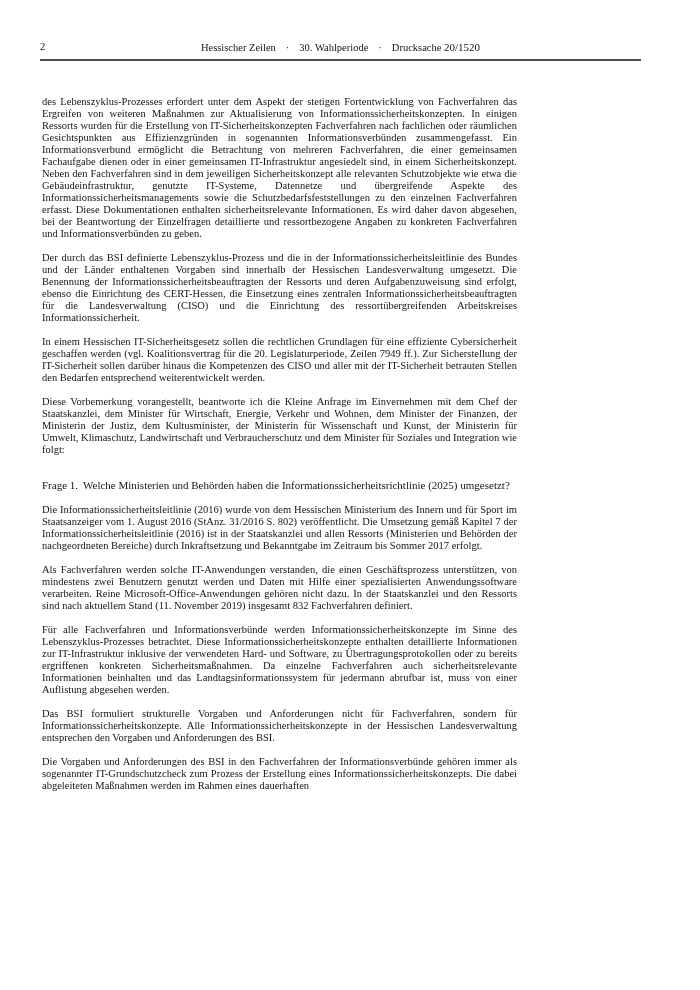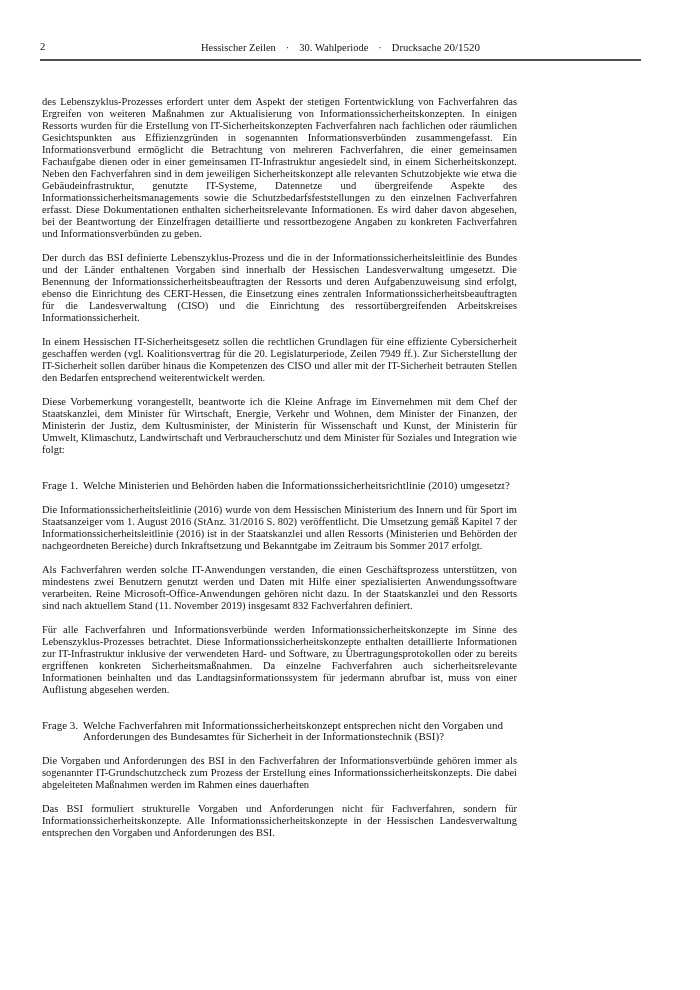--- a/index.html
+++ b/index.html
@@ -66,27 +66,23 @@
 
 <div class="doc-content">
 
   <div class="para">des Lebenszyklus-Prozesses erfordert unter dem Aspekt der stetigen Fortentwicklung von Fachverfahren das Ergreifen von weiteren Maßnahmen zur Aktualisierung von Informationssicherheitskonzepten. In einigen Ressorts wurden für die Erstellung von IT-Sicherheitskonzepten Fachverfahren nach fachlichen oder räumlichen Gesichtspunkten aus Effizienzgründen in sogenannten Informationsverbünden zusammengefasst. Ein Informationsverbund ermöglicht die Betrachtung von mehreren Fachverfahren, die einer gemeinsamen Fachaufgabe dienen oder in einer gemeinsamen IT-Infrastruktur angesiedelt sind, in einem Sicherheitskonzept. Neben den Fachverfahren sind in dem jeweiligen Sicherheitskonzept alle relevanten Schutzobjekte wie etwa die Gebäudeinfrastruktur, genutzte IT-Systeme, Datennetze und übergreifende Aspekte des Informationssicherheitsmanagements sowie die Schutzbedarfsfeststellungen zu den einzelnen Fachverfahren erfasst. Diese Dokumentationen enthalten sicherheitsrelevante Informationen. Es wird daher davon abgesehen, bei der Beantwortung der Einzelfragen detaillierte und ressortbezogene Angaben zu konkreten Fachverfahren und Informationsverbünden zu geben.</div>
   <div class="para">Der durch das BSI definierte Lebenszyklus-Prozess und die in der Informationssicherheitsleitlinie des Bundes und der Länder enthaltenen Vorgaben sind innerhalb der Hessischen Landesverwaltung umgesetzt. Die Benennung der Informationssicherheitsbeauftragten der Ressorts und deren Aufgabenzuweisung sind erfolgt, ebenso die Einrichtung des CERT-Hessen, die Einsetzung eines zentralen Informationssicherheitsbeauftragten für die Landesverwaltung (CISO) und die Einrichtung des ressortübergreifenden Arbeitskreises Informationssicherheit.</div>
   <div class="para">In einem Hessischen IT-Sicherheitsgesetz sollen die rechtlichen Grundlagen für eine effiziente Cybersicherheit geschaffen werden (vgl. Koalitionsvertrag für die 20. Legislaturperiode, Zeilen 7949 ff.). Zur Sicherstellung der IT-Sicherheit sollen darüber hinaus die Kompetenzen des CISO und aller mit der IT-Sicherheit betrauten Stellen den Bedarfen entsprechend weiterentwickelt werden.</div>
   <div class="para">Diese Vorbemerkung vorangestellt, beantworte ich die Kleine Anfrage im Einvernehmen mit dem Chef der Staatskanzlei, dem Minister für Wirtschaft, Energie, Verkehr und Wohnen, dem Minister der Finanzen, der Ministerin der Justiz, dem Kultusminister, der Ministerin für Wissenschaft und Kunst, der Ministerin für Umwelt, Klimaschutz, Landwirtschaft und Verbraucherschutz und dem Minister für Soziales und Integration wie folgt:</div>
 
   <div class="frage">
     <span class="frage-label">Frage 1.</span>
-    <span class="frage-text">Welche Ministerien und Behörden haben die Informationssicherheitsrichtlinie (2010) umgesetzt?</span>
+    <span class="frage-text">Welche Ministerien und Behörden haben die Informationssicherheitsrichtlinie (2025) umgesetzt?</span>
   </div>
   <div class="para">Die Informationssicherheitsleitlinie (2016) wurde von dem Hessischen Ministerium des Innern und für Sport im Staatsanzeiger vom 1. August 2016 (StAnz. 31/2016 S. 802) veröffentlicht. Die Umsetzung gemäß Kapitel 7 der Informationssicherheitsleitlinie (2016) ist in der Staatskanzlei und allen Ressorts (Ministerien und Behörden der nachgeordneten Bereiche) durch Inkraftsetzung und Bekanntgabe im Zeitraum bis Sommer 2017 erfolgt.</div>
 
   <div class="para">Als Fachverfahren werden solche IT-Anwendungen verstanden, die einen Geschäftsprozess unterstützen, von mindestens zwei Benutzern genutzt werden und Daten mit Hilfe einer spezialisierten Anwendungssoftware verarbeiten. Reine Microsoft-Office-Anwendungen gehören nicht dazu. In der Staatskanzlei und den Ressorts sind nach aktuellem Stand (11. November 2019) insgesamt 832 Fachverfahren definiert.</div>
   <div class="para">Für alle Fachverfahren und Informationsverbünde werden Informationssicherheitskonzepte im Sinne des Lebenszyklus-Prozesses betrachtet. Diese Informationssicherheitskonzepte enthalten detaillierte Informationen zur IT-Infrastruktur inklusive der verwendeten Hard- und Software, zu Übertragungsprotokollen oder zu bereits ergriffenen konkreten Sicherheitsmaßnahmen. Da einzelne Fachverfahren auch sicherheitsrelevante Informationen beinhalten und das Landtagsinformationssystem für jedermann abrufbar ist, muss von einer Auflistung abgesehen werden.</div>
 
-  <div class="frage">
-    <span class="frage-label">Frage 3.</span>
-    <span class="frage-text">Welche Fachverfahren mit Informationssicherheitskonzept entsprechen nicht den Vorgaben und Anforderungen des Bundesamtes für Sicherheit in der Informationstechnik (BSI)?</span>
-  </div>
+  <div class="para">Das BSI formuliert strukturelle Vorgaben und Anforderungen nicht für Fachverfahren, sondern für Informationssicherheitskonzepte. Alle Informationssicherheitskonzepte in der Hessischen Landesverwaltung entsprechen den Vorgaben und Anforderungen des BSI.</div>
   <div class="para">Die Vorgaben und Anforderungen des BSI in den Fachverfahren der Informationsverbünde gehören immer als sogenannter IT-Grundschutzcheck zum Prozess der Erstellung eines Informationssicherheitskonzepts. Die dabei abgeleiteten Maßnahmen werden im Rahmen eines dauerhaften</div>
-  <div class="para">Das BSI formuliert strukturelle Vorgaben und Anforderungen nicht für Fachverfahren, sondern für Informationssicherheitskonzepte. Alle Informationssicherheitskonzepte in der Hessischen Landesverwaltung entsprechen den Vorgaben und Anforderungen des BSI.</div>
 
 </div>
 
 </body></html>

